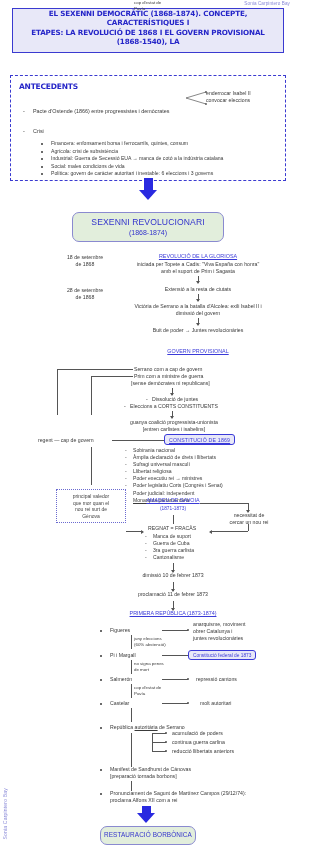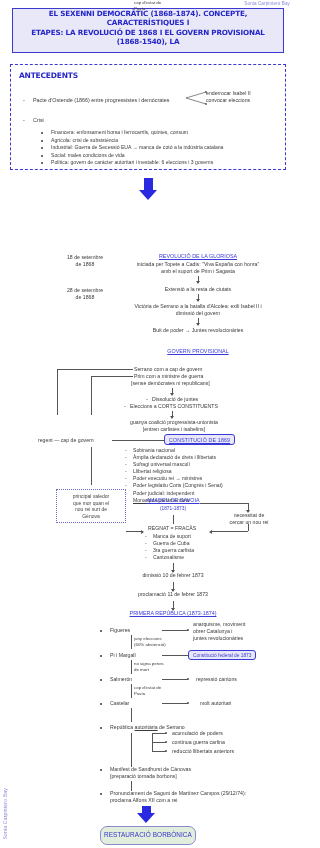--- a/index.html
+++ b/index.html
@@ -41,21 +41,21 @@
     font-family: "DejaVu Sans", sans-serif;
     font-weight: bold;
     font-size: 7.2px;
     line-height: 9.4px;
     color: #2525c8;
     letter-spacing: -0.15px;
   }
 
   
   .ante-box {
-    position: absolute; left: 10px; top: 64px; width: 276px; height: 106px;
+    position: absolute; left: 10px; top: 75px; width: 276px; height: 106px;
     border: 1.2px dashed #3a3ad0;
   }
   .ante-title {
     position: absolute; left: 8px; top: 6px;
     font-family: "DejaVu Sans", sans-serif;
     font-weight: bold; font-size: 7.5px; color: #2525c8;
     letter-spacing: -0.2px;
   }
   .ante-l1 { position: absolute; left: 12px; top: 32px; font-size: 5.4px; }
   .ante-l1 .dash { display:inline-block; width: 10px; }
@@ -199,20 +199,24 @@
   <div class="ante-right">
     <div>enderrocar Isabel II</div>
     <div>convocar eleccions</div>
   </div>
 
   <div class="arrow-dn" style="left:133px; top:178px; width:30px;">
     <div class="shaft" style="height:12px;"></div>
     <div class="head"></div>
   </div>
 
+  <div class="green-box" style="left:72px; top:212px; width:152px;">
+    <div class="g1">SEXENNI REVOLUCIONARI</div>
+    <div class="g2">(1868-1874)</div>
+  </div>
 
   <div class="tc" style="left:50px; top:254px; width:70px;">
     <div>18 de setembre</div>
     <div>de 1868</div>
   </div>
   <div class="tc" style="left:50px; top:287px; width:70px;">
     <div>28 de setembre</div>
     <div>de 1868</div>
   </div>
 

